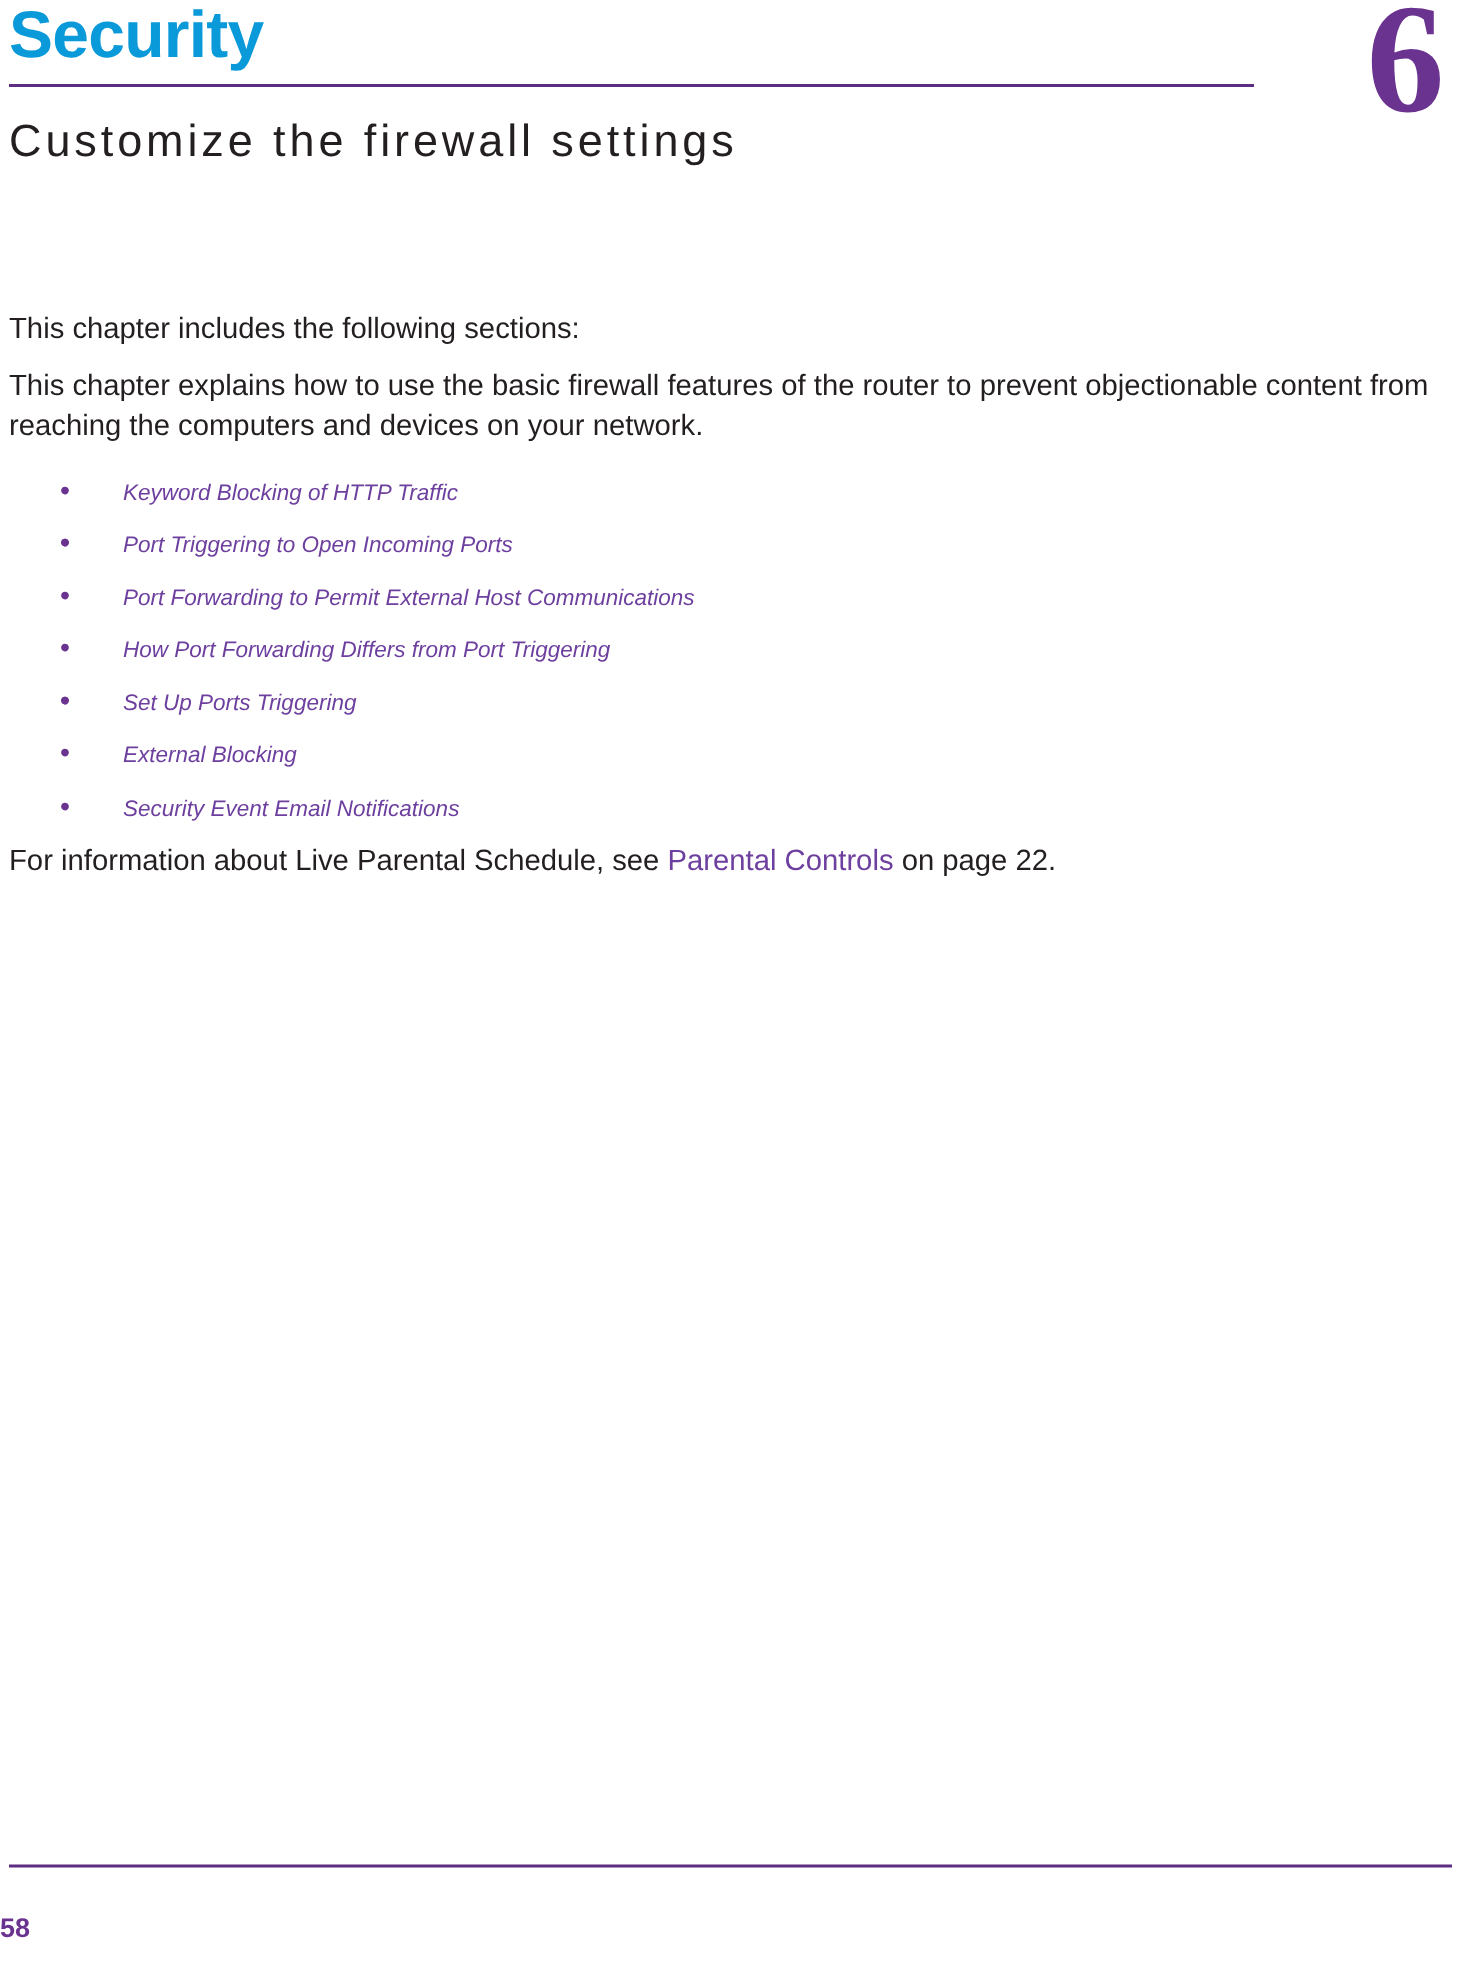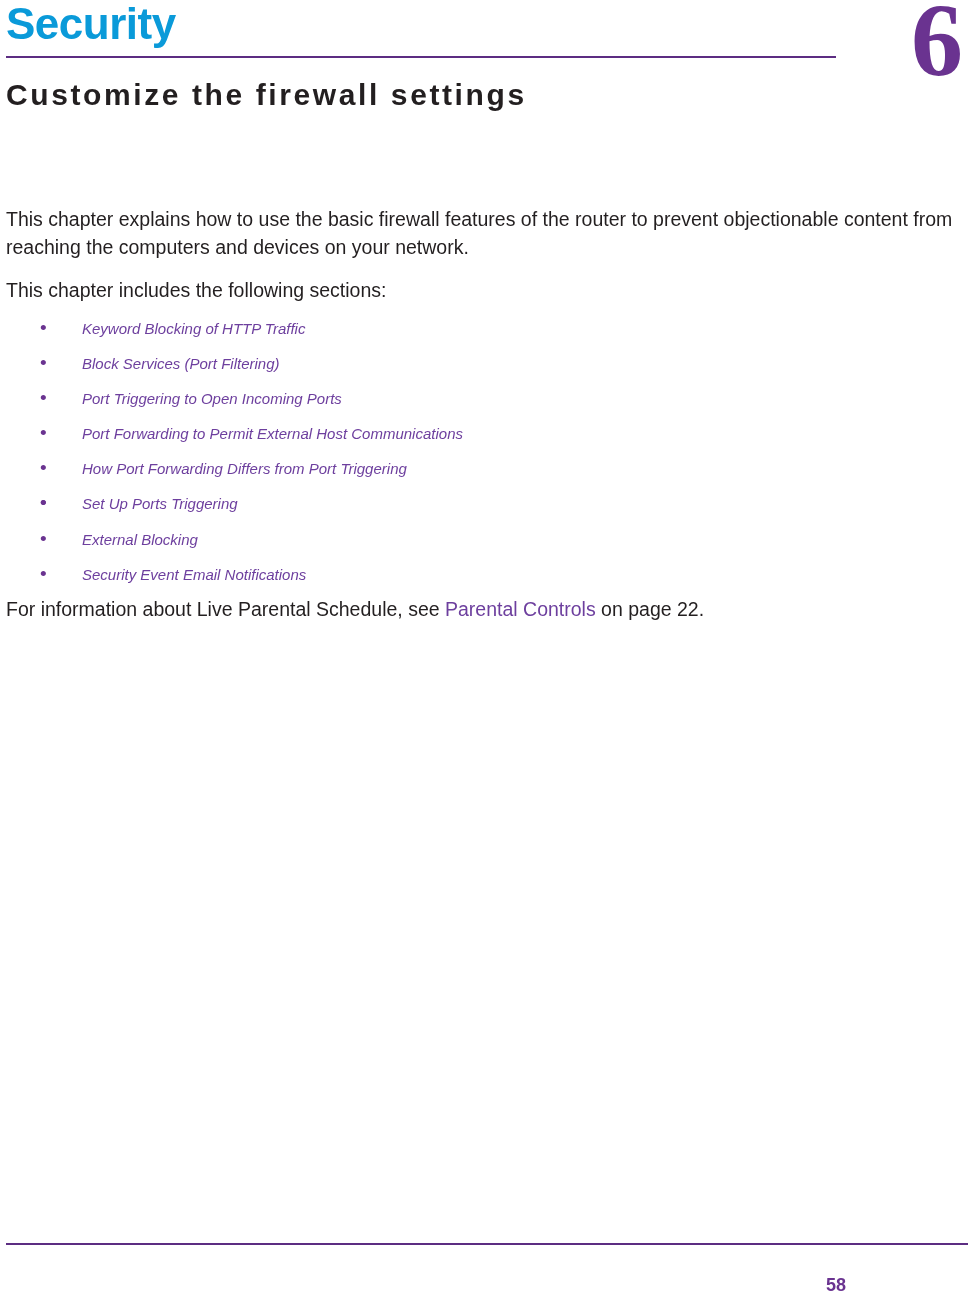--- a/index.html
+++ b/index.html
@@ -47,21 +47,21 @@
     width: 830px;
     height: 2px;
     background: #5c2d82;
   }
 
   .chapter-subtitle {
     position: absolute;
     left: 0px;
     top: 76px;
     font-size: 30px;
-    font-weight: bold;
+    font-weight: normal;
     color: #231f20;
     letter-spacing: 2.6px;
     line-height: 1.25;
     margin: 0;
     white-space: nowrap;
     font-family: "Liberation Sans", sans-serif;
   }
 
   .chapter-number {
     position: absolute;
@@ -143,21 +143,21 @@
     width: 962px;
     height: 2px;
     background: #5c2d82;
   }
 
   .page-number {
     position: absolute;
     left: 0;
     top: 1275px;
     width: 846px;
-    text-align: right;
+    text-align: left;
     font-size: 18px;
     font-weight: bold;
     color: #6a3390;
     font-family: "Liberation Sans", sans-serif;
   }
 </style>
 </head>
 <body>
 
 <div class="page">
@@ -167,34 +167,33 @@
 
     <div class="title-rule"></div>
 
     <h2 class="chapter-subtitle">Customize the firewall settings</h2>
 
     <div class="chapter-number">6</div>
   </div>
 
   <div class="content">
 
+    <p class="body-text tight">This chapter includes the following sections:</p>
+
     <p class="body-text">This chapter explains how to use the basic firewall features of the router to prevent objectionable content from reaching the computers and devices on your network.</p>
 
-    <p class="body-text tight">This chapter includes the following sections:</p>
-
     <ul class="toc-list">
 
       <li class="toc-item">
         <span class="toc-bullet">•</span>
         <a class="toc-link" href="#">Keyword Blocking of HTTP Traffic</a>
       </li>
 
       <li class="toc-item">
         <span class="toc-bullet">•</span>
-        <a class="toc-link" href="#">Block Services (Port Filtering)</a>
       </li>
 
       <li class="toc-item">
         <span class="toc-bullet">•</span>
         <a class="toc-link" href="#">Port Triggering to Open Incoming Ports</a>
       </li>
 
       <li class="toc-item">
         <span class="toc-bullet">•</span>
         <a class="toc-link" href="#">Port Forwarding to Permit External Host Communications</a>

